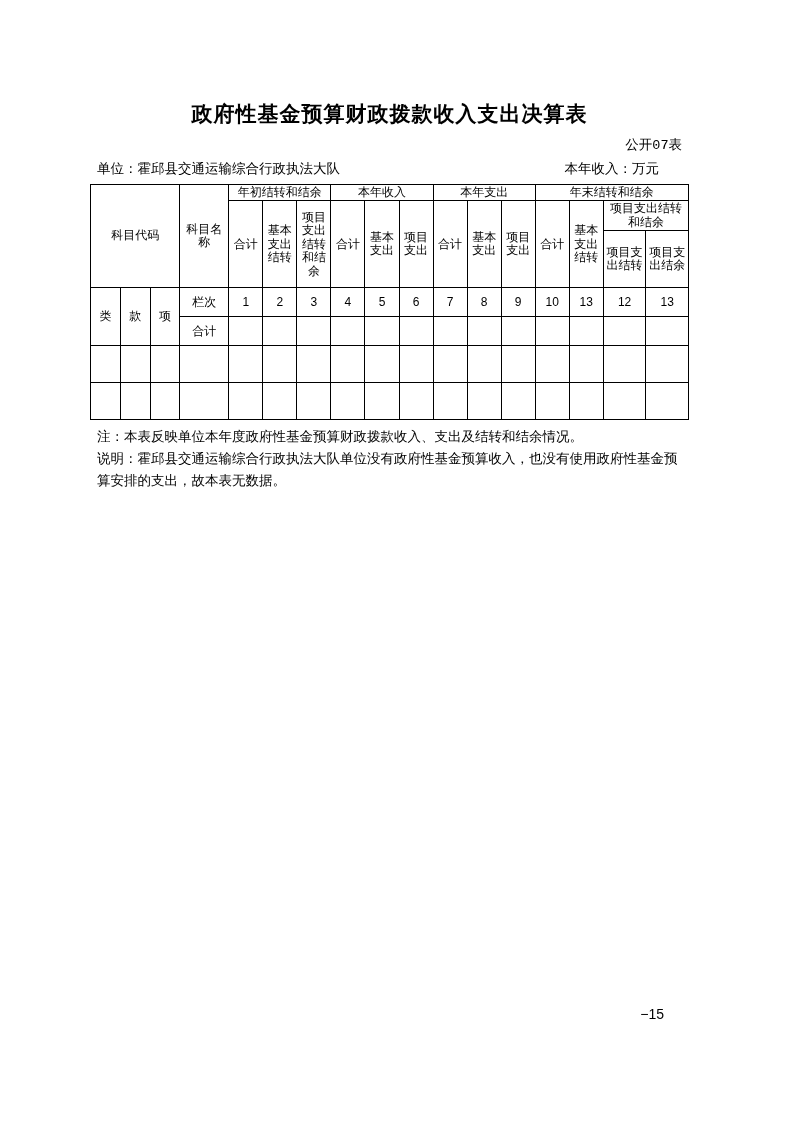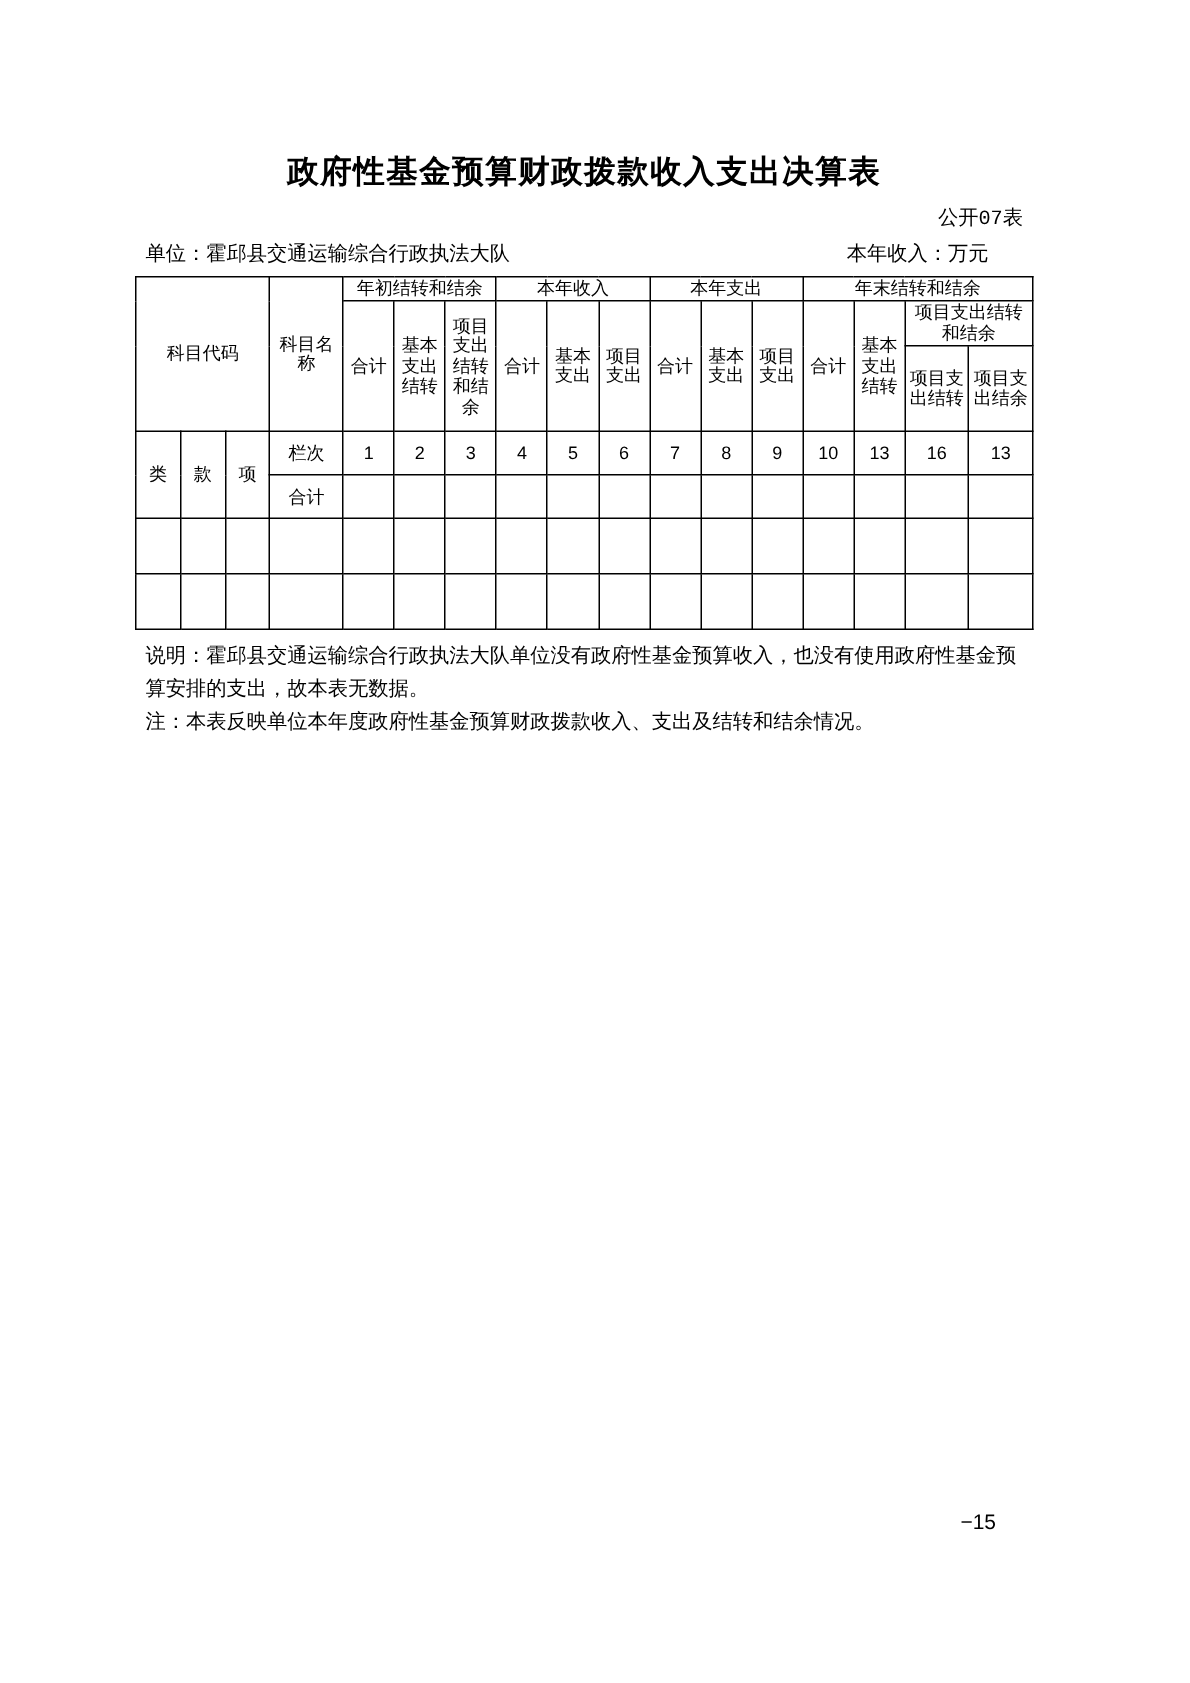--- a/index.html
+++ b/index.html
@@ -160,21 +160,21 @@
         <td class="num">2</td>
         <td class="num">3</td>
         <td class="num">4</td>
         <td class="num">5</td>
         <td class="num">6</td>
         <td class="num">7</td>
         <td class="num">8</td>
         <td class="num">9</td>
         <td class="num">10</td>
         <td class="num">13</td>
-        <td class="num">16</td>
+        <td class="num">12</td>
         <td class="num">13</td>
       </tr>
 
       <tr>
         <td class="num">合计</td>
         <td class="num"></td>
         <td class="num"></td>
         <td class="num"></td>
         <td class="num"></td>
         <td class="num"></td>
@@ -223,19 +223,19 @@
         <td class="blankrow"></td>
         <td class="blankrow"></td>
         <td class="blankrow"></td>
         <td class="blankrow"></td>
         <td class="blankrow"></td>
       </tr>
     </tbody>
   </table>
 
   <div class="notes">
+    <p>注：本表反映单位本年度政府性基金预算财政拨款收入、支出及结转和结余情况。</p>
     <p>说明：霍邱县交通运输综合行政执法大队单位没有政府性基金预算收入，也没有使用政府性基金预算安排的支出，故本表无数据。</p>
-    <p>注：本表反映单位本年度政府性基金预算财政拨款收入、支出及结转和结余情况。</p>
   </div>
 
   <div class="page-num">−15</div>
 
 </div>
 
 </body></html>

